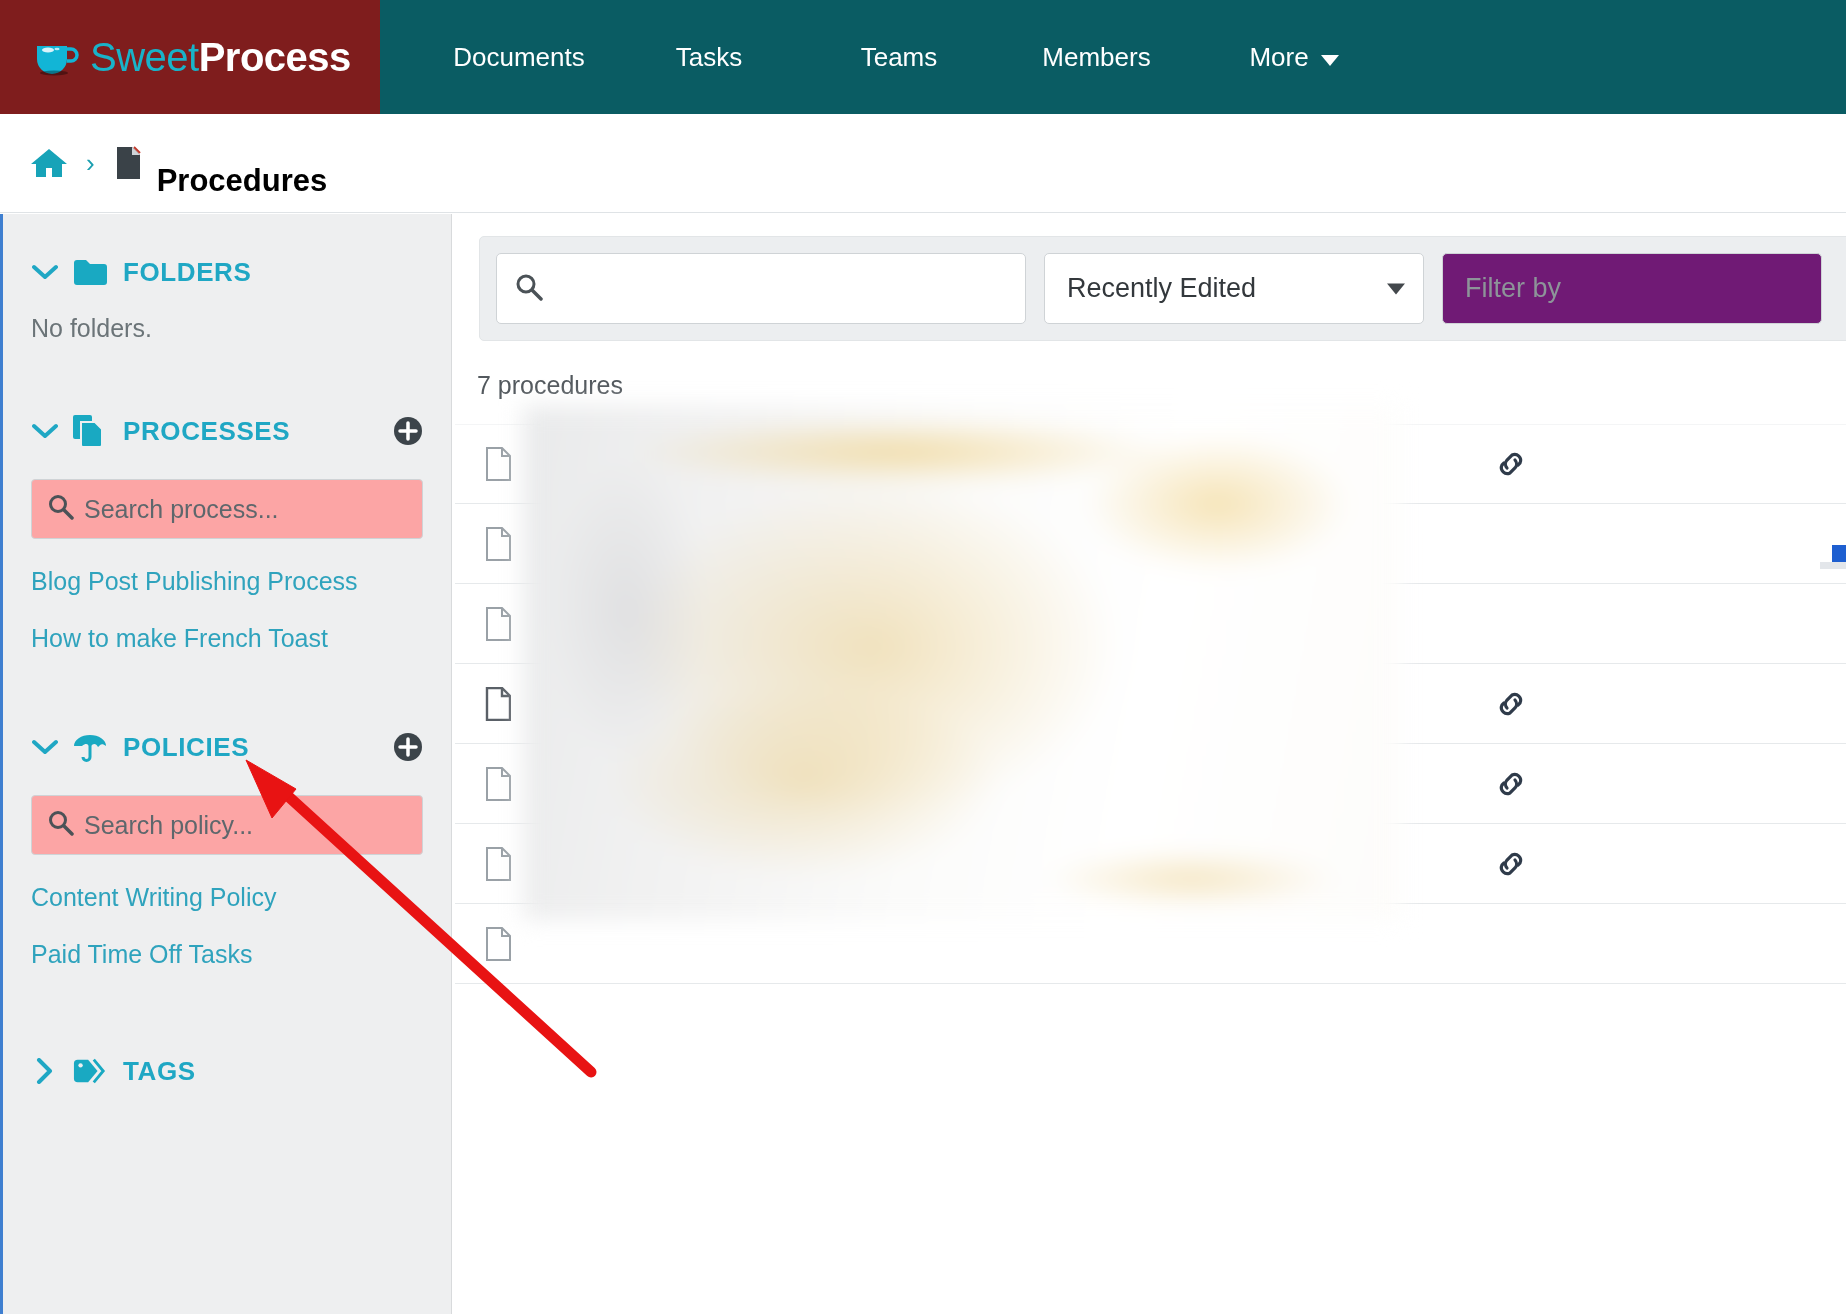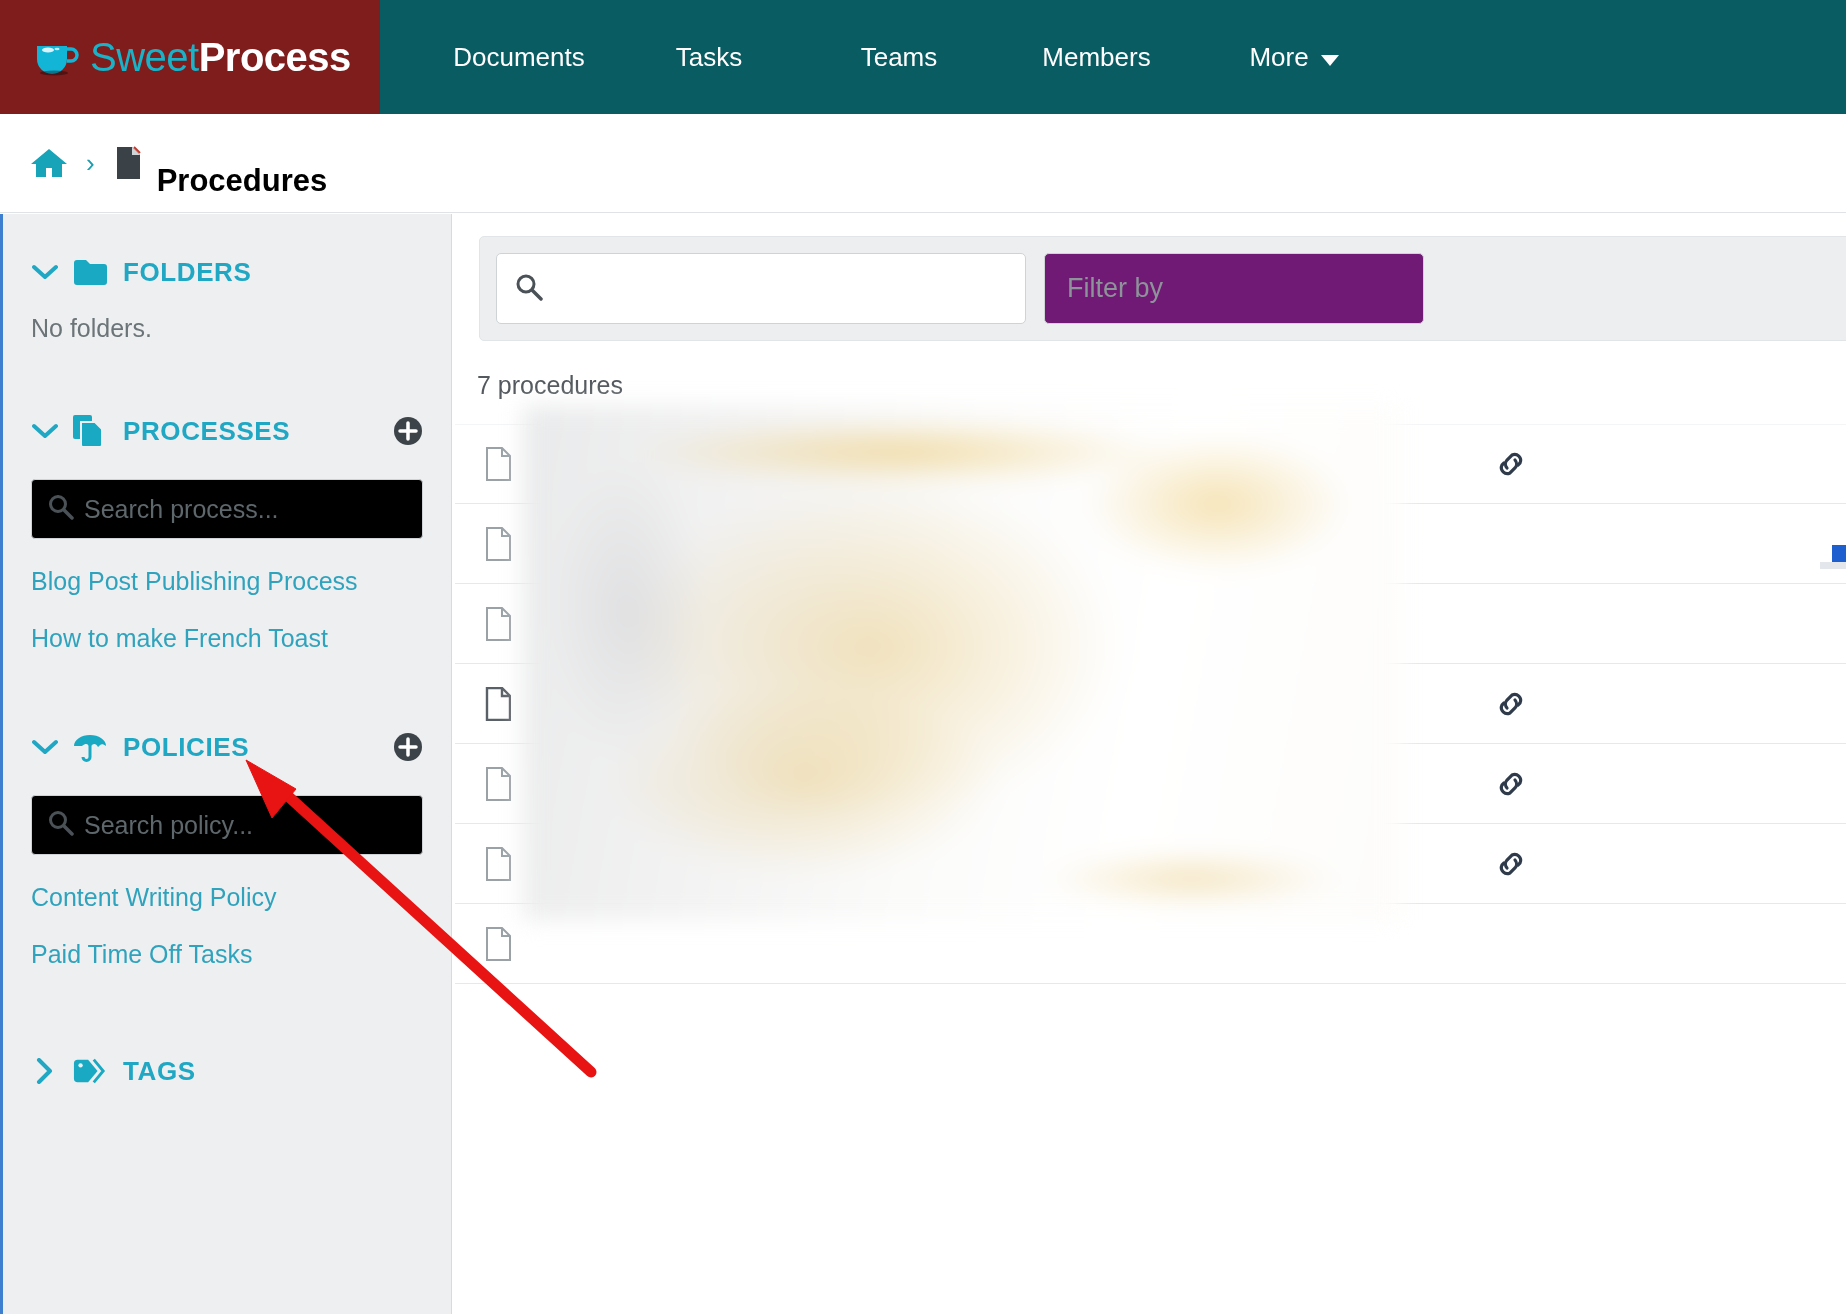--- a/index.html
+++ b/index.html
@@ -39,21 +39,21 @@
   
   .sidebar { position: absolute; left: 0; top: 214px; width: 452px; height: 1100px; background: #eeeff0; border-right: 1px solid #d8dadc; border-left: 3px solid #3f7fd0; }
   .sec { padding: 0 28px; }
   .sec-head { display: flex; align-items: center; height: 56px; }
   .sec-chev { width: 28px; margin-right: 14px; display: flex; align-items: center; justify-content: center; }
   .sec-icon { width: 34px; margin-right: 16px; display: flex; align-items: center; }
   .sec-label { color: #1fa7c4; font-size: 26px; font-weight: 600; letter-spacing: 0.6px; }
   .sec-plus { margin-left: auto; width: 30px; height: 30px; }
   .sec-empty { color: #6b7478; font-size: 25px; margin-top: 14px; }
 
-  .side-search { position: relative; margin-top: 20px; height: 60px; background: #000000; border: 1px solid #cfd3d6; border-radius: 4px; display: flex; align-items: center; padding-left: 52px; }
+  .side-search { position: relative; margin-top: 20px; height: 60px; background: #fca5a5; border: 1px solid #cfd3d6; border-radius: 4px; display: flex; align-items: center; padding-left: 52px; }
   .side-search .mag { position: absolute; left: 16px; top: 50%; transform: translateY(-50%); }
   .side-search .ph { color: #5e676c; font-size: 25px; }
 
   .side-link { display: block; color: #2fa3bd; font-size: 25px; margin-top: 28px; text-decoration: none; cursor: pointer; }
 
   
   .main { position: absolute; left: 455px; top: 214px; width: 1391px; height: 1100px; background: #ffffff; }
   .toolbar { margin: 22px 0 0 24px; width: 1500px; background: #eceef0; border: 1px solid #e2e5e7; border-radius: 5px; padding: 16px; display: flex; gap: 18px; }
   .tb-search { position: relative; width: 530px; height: 71px; background: #fff; border: 1px solid #cfd3d6; border-radius: 5px; display: flex; align-items: center; padding-left: 56px; }
   .tb-search .mag { position: absolute; left: 18px; top: 50%; transform: translateY(-50%); }
@@ -245,20 +245,24 @@
     <div class="toolbar">
       <div class="tb-search">
         <span class="mag">
           <svg width="28" height="28" viewBox="0 0 28 28">
               <circle cx="11" cy="11" r="8" fill="none" stroke="#4b5257" stroke-width="3"></circle>
               <path d="M17.5 17.5 L26 26" stroke="#4b5257" stroke-width="3.5" stroke-linecap="round"></path>
             </svg>
         </span>
         <input value="" placeholder="" style="">
       </div>
+      <div class="tb-select">
+        <span>Recently Edited</span>
+        <span class="car"></span>
+      </div>
       <div class="tb-filter">
         <span>Filter by</span>
       </div>
     </div>
 
     <div class="count">7 procedures</div>
 
     <div class="rows">
       <div class="row">
         <svg class="row-doc" viewBox="0 0 26 34">

